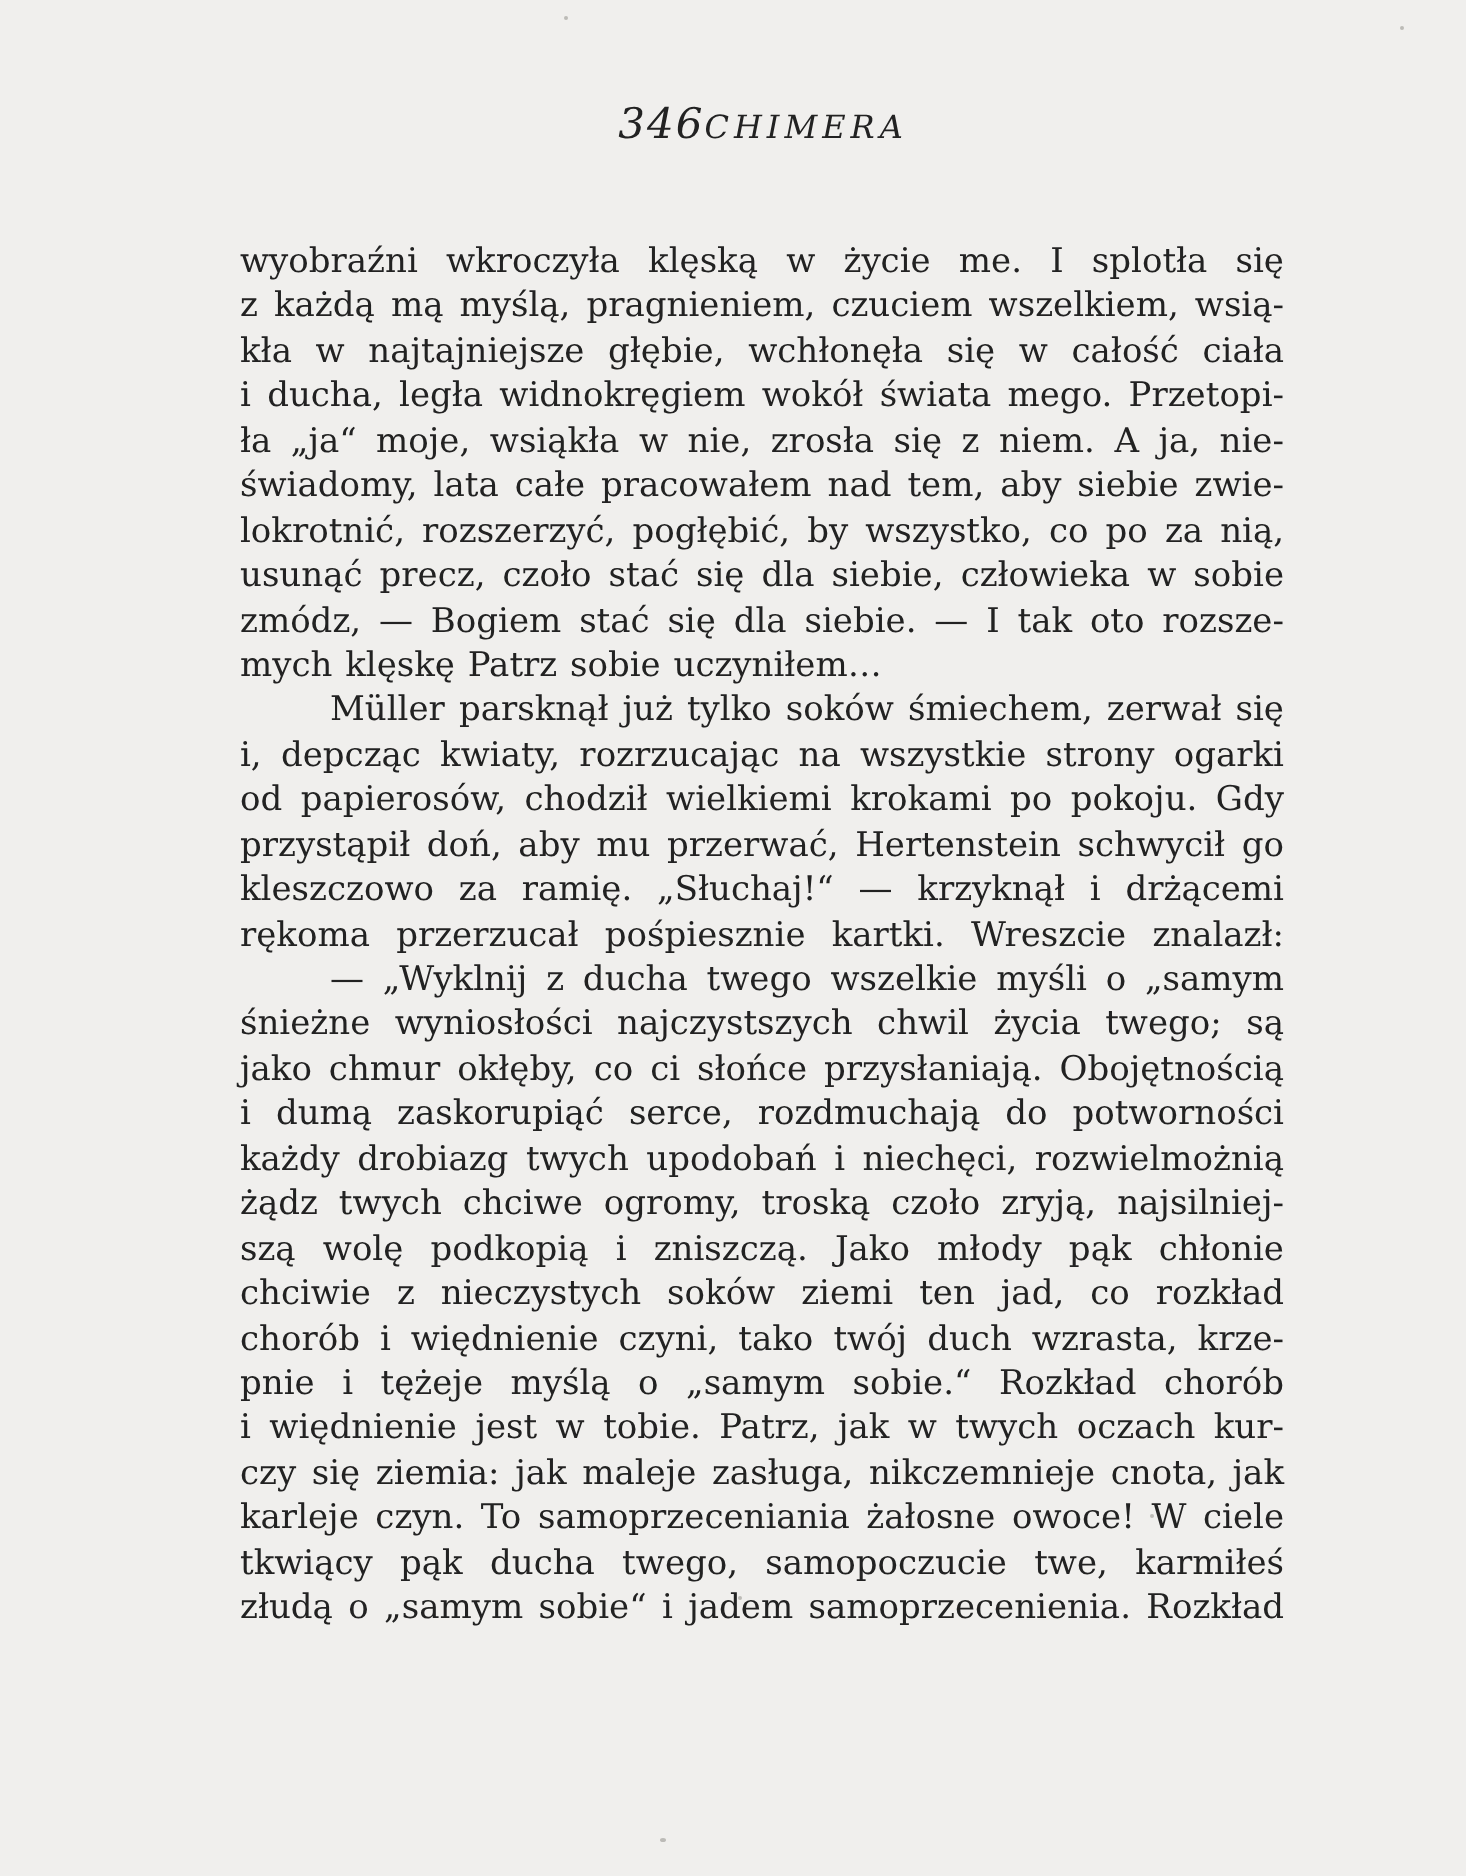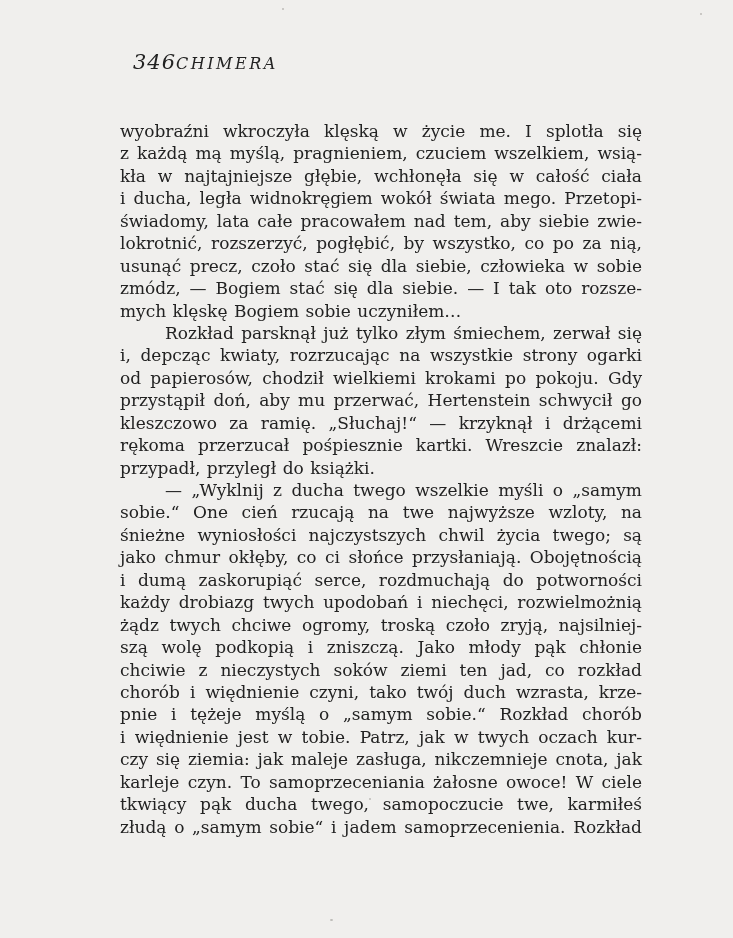--- a/index.html
+++ b/index.html
@@ -16,21 +16,21 @@
     width: 733px; height: 938px;
     background: var(--paper);
     overflow: hidden;
     color: var(--ink);
   }
   
   .running-head {
     position: absolute;
     top: 50px; left: 120px; width: 522px;
     display: flex;
-    justify-content: flex-start;
+    justify-content: center;
     align-items: baseline;
     padding-left: 13px; padding-right: 12px;
   }
   .page-number {
     font-style: italic;
     font-size: 21px;
     letter-spacing: 1px;
   }
   .journal-title {
     font-style: italic;
@@ -78,38 +78,37 @@
     <span class="page-number">346</span>
     <span class="journal-title">CHIMERA</span>
   </div>
 
   <main class="text-block">
       <div class="paragraph">
         <div class="line">wyobraźni wkroczyła klęską w życie me. I splotła się</div>
         <div class="line">z każdą mą myślą, pragnieniem, czuciem wszelkiem, wsią-</div>
         <div class="line">kła w najtajniejsze głębie, wchłonęła się w całość ciała</div>
         <div class="line">i ducha, legła widnokręgiem wokół świata mego. Przetopi-</div>
+        <div class="line">ła „ja“ moje, wsiąkła w nie, zrosła się z niem. A ja, nie-</div>
         <div class="line">świadomy, lata całe pracowałem nad tem, aby siebie zwie-</div>
         <div class="line">lokrotnić, rozszerzyć, pogłębić, by wszystko, co po za nią,</div>
         <div class="line">usunąć precz, czoło stać się dla siebie, człowieka w sobie</div>
         <div class="line">zmódz, — Bogiem stać się dla siebie. — I tak oto rozsze-</div>
-        <div class="line flush">mych klęskę Bogiem sobie uczyniłem…</div>
+        <div class="line flush">mych klęskę Patrz sobie uczyniłem…</div>
       </div>
       <div class="paragraph">
-        <div class="line indent">Rozkład parsknął już tylko złym śmiechem, zerwał się</div>
+        <div class="line indent">Müller parsknął już tylko soków śmiechem, zerwał się</div>
         <div class="line">i, depcząc kwiaty, rozrzucając na wszystkie strony ogarki</div>
         <div class="line">od papierosów, chodził wielkiemi krokami po pokoju. Gdy</div>
         <div class="line">przystąpił doń, aby mu przerwać, Hertenstein schwycił go</div>
         <div class="line">kleszczowo za ramię. „Słuchaj!“ — krzyknął i drżącemi</div>
         <div class="line">rękoma przerzucał pośpiesznie kartki. Wreszcie znalazł:</div>
-        <div class="line flush">przypadł, przyległ do książki.</div>
       </div>
       <div class="paragraph">
         <div class="line indent">— „Wyklnij z ducha twego wszelkie myśli o „samym</div>
-        <div class="line">sobie.“ One cień rzucają na twe najwyższe wzloty, na</div>
         <div class="line">śnieżne wyniosłości najczystszych chwil życia twego; są</div>
         <div class="line">jako chmur okłęby, co ci słońce przysłaniają. Obojętnością</div>
         <div class="line">i dumą zaskorupiąć serce, rozdmuchają do potworności</div>
         <div class="line">każdy drobiazg twych upodobań i niechęci, rozwielmożnią</div>
         <div class="line">żądz twych chciwe ogromy, troską czoło zryją, najsilniej-</div>
         <div class="line">szą wolę podkopią i zniszczą. Jako młody pąk chłonie</div>
         <div class="line">chciwie z nieczystych soków ziemi ten jad, co rozkład</div>
         <div class="line">chorób i więdnienie czyni, tako twój duch wzrasta, krze-</div>
         <div class="line">pnie i tężeje myślą o „samym sobie.“ Rozkład chorób</div>
         <div class="line">i więdnienie jest w tobie. Patrz, jak w twych oczach kur-</div>

